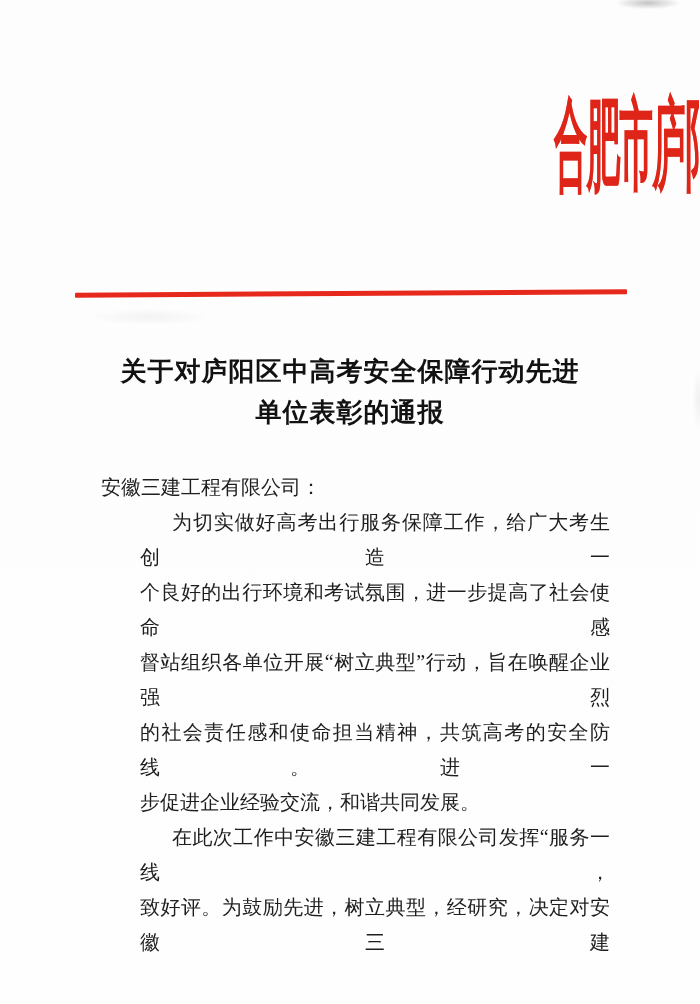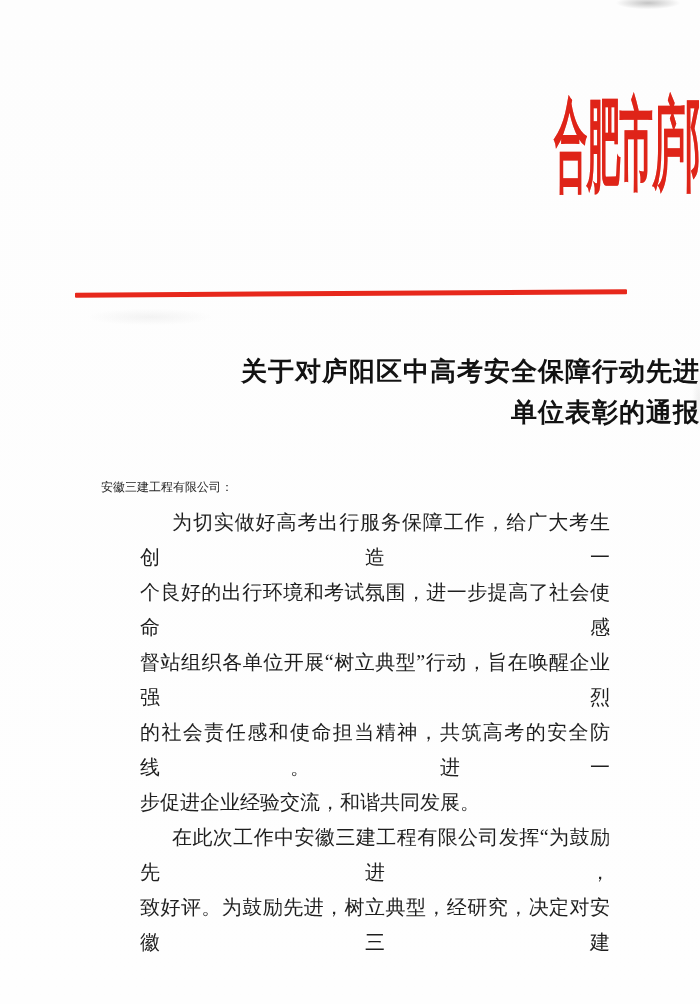--- a/index.html
+++ b/index.html
@@ -44,40 +44,40 @@
     top: 291px; left: 75px;
     width: 552px; height: 5px;
     background: #e7281c;
     transform: rotate(-0.35deg);
     border-radius: 1px;
   }
   
   .doc-title {
     position: absolute;
     top: 351px; left: 0; width: 700px;
-    text-align: right;
+    text-align: center;
     font-family: "Liberation Sans", "DejaVu Sans", sans-serif;
     font-weight: bold;
     font-size: 26px;
     line-height: 41px;
     letter-spacing: 1px;
     color: #121212;
   }
   
   .body-block {
     position: absolute;
     top: 470px; left: 101px;
     width: 509px;
     font-size: 20px;
     line-height: 35px;
     color: #1e1e1e;
     letter-spacing: 0px;
   }
   .salutation {
-    font-size: 12px;
+    font-size: 20px;
     text-align: left;
   }
   .ln {
     text-align: justify;
     text-align-last: justify;
     margin-left: 39px;
   }
   .ln-first {
     text-indent: 1.6em;
   }
@@ -104,18 +104,18 @@
 
   <div class="body-block">
     <div class="salutation">安徽三建工程有限公司：</div>
 
     <div class="ln ln-first">为切实做好高考出行服务保障工作，给广大考生创造一</div>
     <div class="ln">个良好的出行环境和考试氛围，进一步提高了社会使命感</div>
     <div class="ln">督站组织各单位开展“树立典型”行动，旨在唤醒企业强烈</div>
     <div class="ln">的社会责任感和使命担当精神，共筑高考的安全防线。进一</div>
     <div class="ln ln-last">步促进企业经验交流，和谐共同发展。</div>
 
-    <div class="ln ln-first">在此次工作中安徽三建工程有限公司发挥“为鼓励先进，</div>
+    <div class="ln ln-first">在此次工作中安徽三建工程有限公司发挥“服务一线，</div>
     <div class="ln">致好评。为鼓励先进，树立典型，经研究，决定对安徽三建</div>
 
   </div>
 
 </div>
 
 </body></html>

